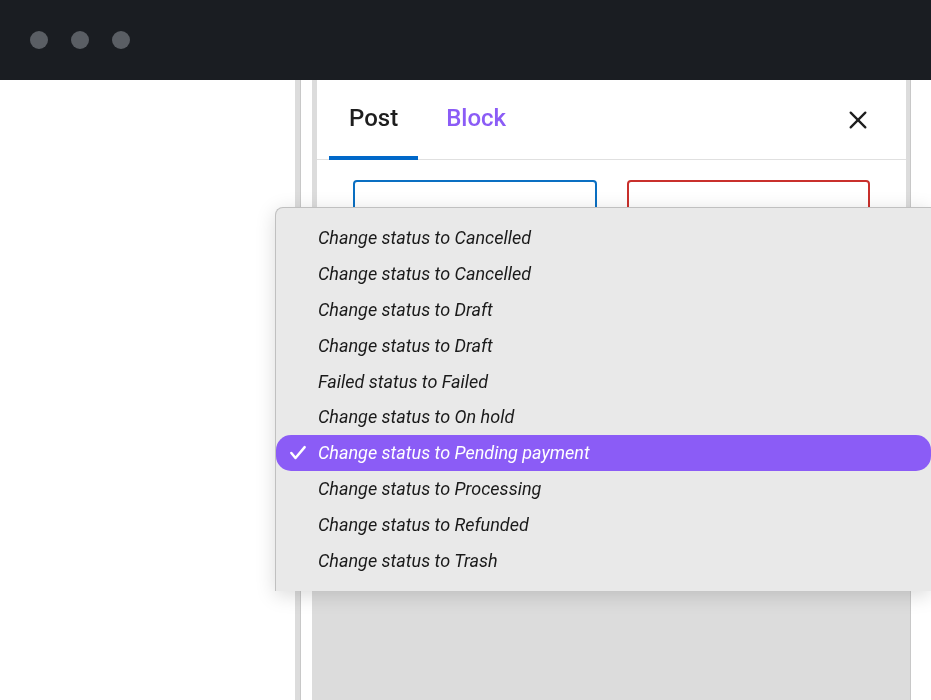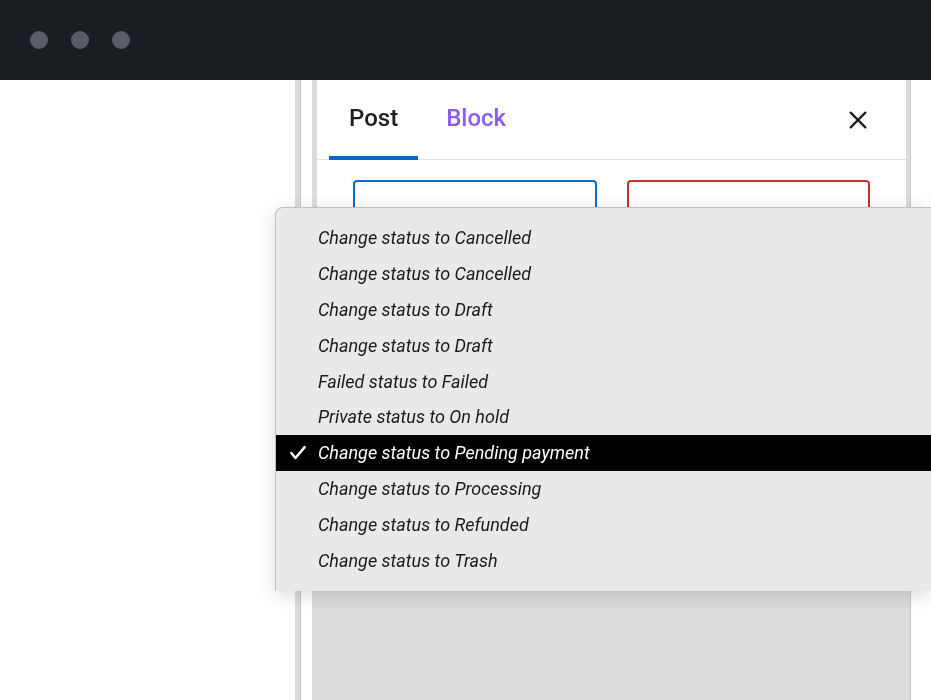--- a/index.html
+++ b/index.html
@@ -153,22 +153,23 @@
       font-size: 18px;
       color: #1a1a1a;
       cursor: pointer;
       display: flex;
       align-items: center;
       position: relative;
       line-height: 1.55;
       font-style: italic;
     }
     .menu-item.selected {
-      background: #000000;
+      background: #8b5cf6;
       color: #ffffff;
+      border-radius: 15px;
     }
     .menu-item .check {
       position: absolute;
       left: 12px;
       width: 20px;
       height: 20px;
       display: none;
     }
     .menu-item.selected .check {
       display: block;
@@ -217,21 +218,21 @@
     <div class="menu-item">
       <span>Change status to Draft</span>
     </div>
     <div class="menu-item">
       <span>Change status to Draft</span>
     </div>
     <div class="menu-item">
       <span>Failed status to Failed</span>
     </div>
     <div class="menu-item">
-      <span>Private status to On hold</span>
+      <span>Change status to On hold</span>
     </div>
     <div class="menu-item selected">
       <svg class="check" viewBox="0 0 24 24">
         <path d="M4 12 L9 18 L20 5" fill="none" stroke="currentColor" stroke-width="3" stroke-linecap="round" stroke-linejoin="round"></path>
       </svg>
       <span>Change status to Pending payment</span>
     </div>
     <div class="menu-item">
       <span>Change status to Processing</span>
     </div>

